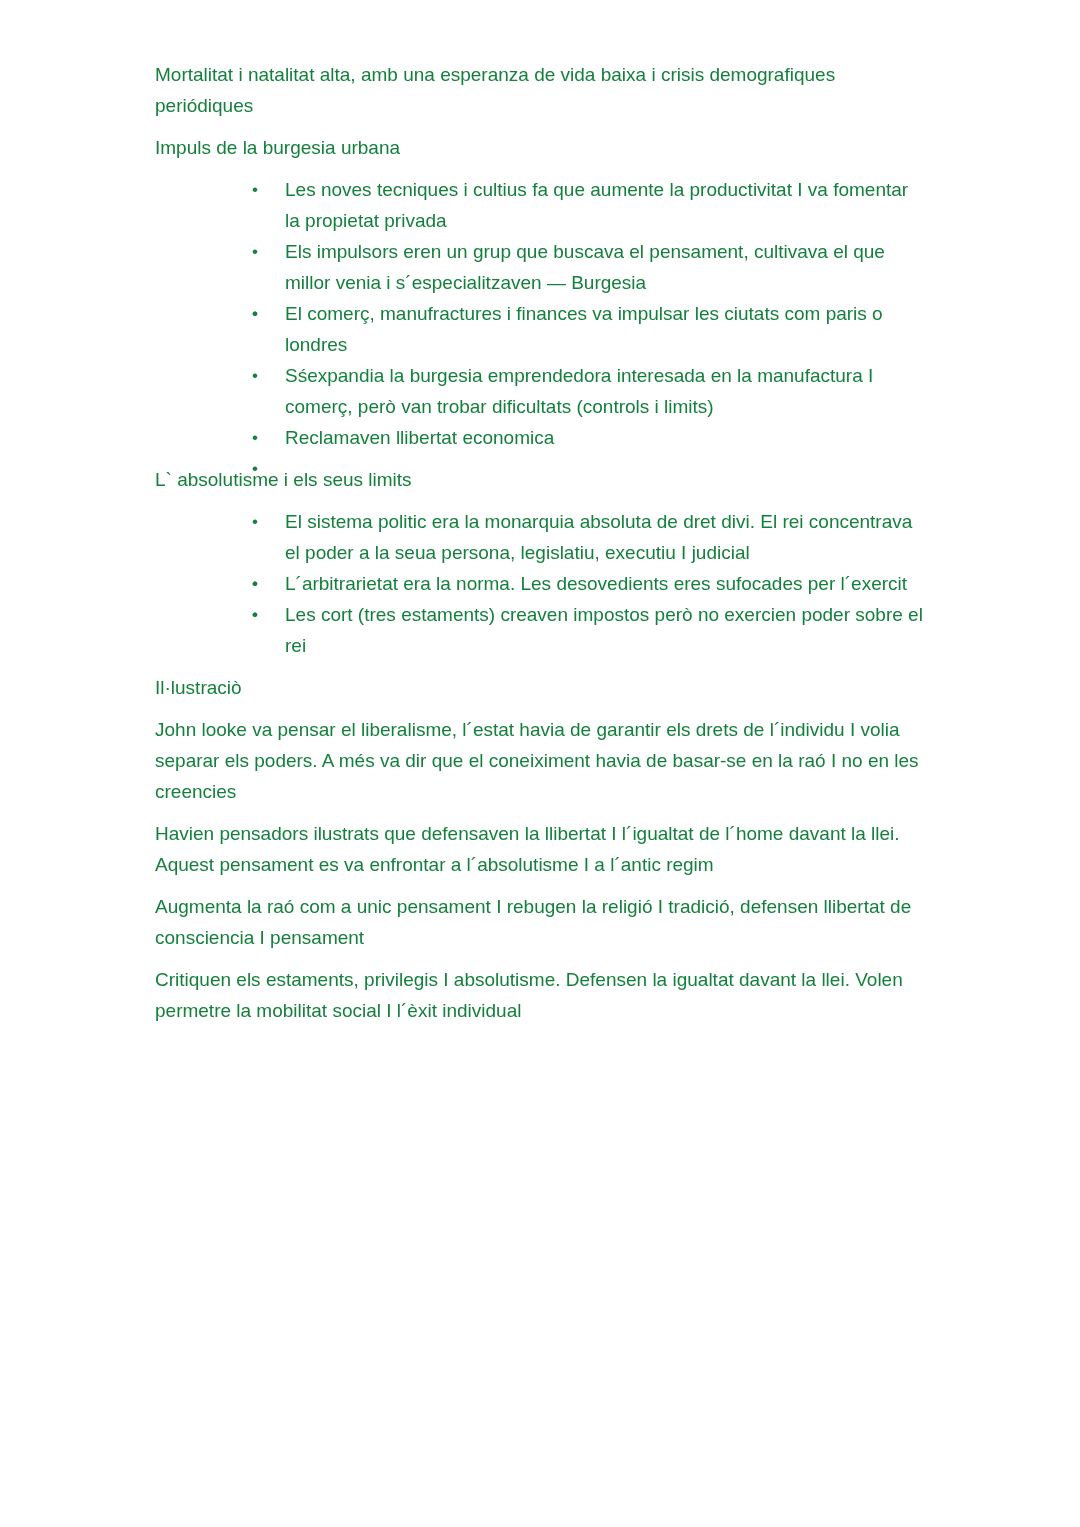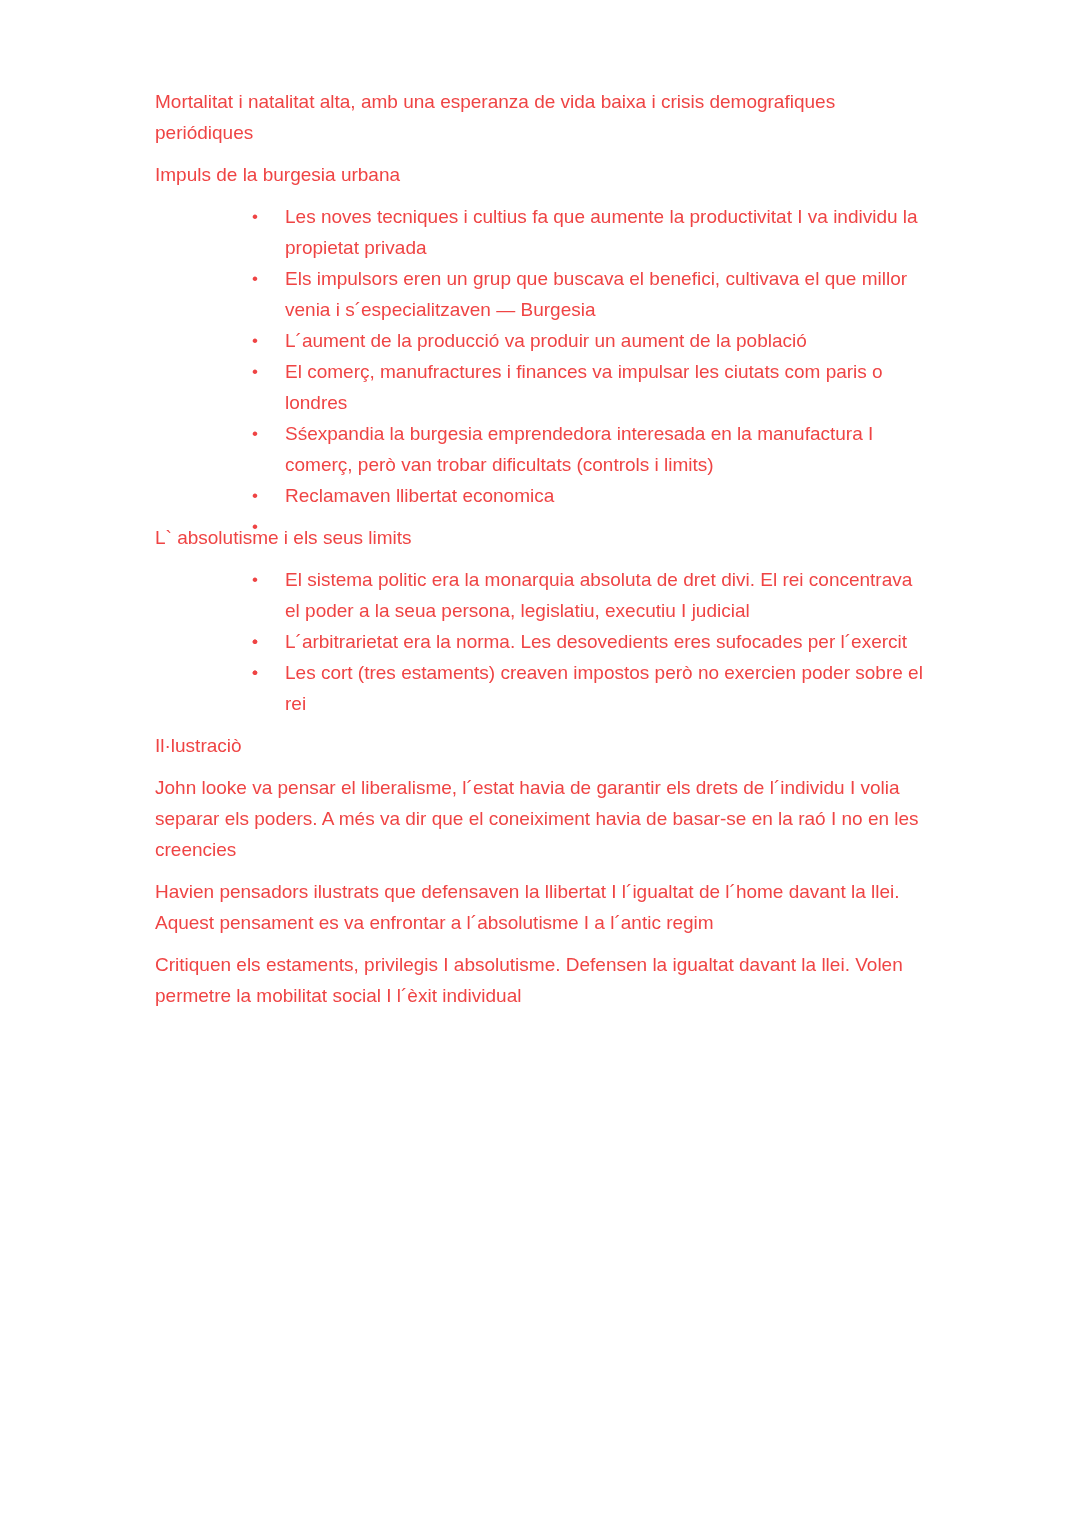--- a/index.html
+++ b/index.html
@@ -6,25 +6,25 @@
     margin: 0;
     padding: 0;
     background: #ffffff;
   }
   .page {
     position: relative;
     width: 1080px;
     min-height: 1527px;
     box-sizing: border-box;
     background: #ffffff;
-    padding: 86px 153px 60px 155px;
+    padding: 59px 153px 60px 155px;
     font-family: "Liberation Sans", "DejaVu Sans", sans-serif;
     font-size: 19px;
     line-height: 31px;
-    color: #ef4444;
+    color: #15803d;
     -webkit-font-smoothing: antialiased;
   }
   .para {
     margin: 0 0 11px 0;
   }
   .bullets {
     list-style: none;
     margin: 10px 0 11px 0;
     padding: 0;
   }
@@ -41,34 +41,35 @@
   }
 </style>
 </head>
 <body>
 
 <div class="page">
   <div>
       <p class="para">Mortalitat i natalitat alta, amb una esperanza de vida baixa i crisis demografiques periódiques</p>
       <p class="para">Impuls de la burgesia urbana</p>
       <ul class="bullets">
-        <li><span class="marker">•</span><span>Les noves tecniques i cultius fa que aumente la productivitat I va individu la propietat privada</span></li>
-        <li><span class="marker">•</span><span>Els impulsors eren un grup que buscava el benefici, cultivava el que millor venia i s´especialitzaven — Burgesia</span></li>
-        <li><span class="marker">•</span><span>L´aument de la producció va produir un aument de la població</span></li>
+        <li><span class="marker">•</span><span>Les noves tecniques i cultius fa que aumente la productivitat I va fomentar la propietat privada</span></li>
+        <li><span class="marker">•</span><span>Els impulsors eren un grup que buscava el pensament, cultivava el que millor venia i s´especialitzaven — Burgesia</span></li>
+        <li><span class="marker">•</span></li>
         <li><span class="marker">•</span><span>El comerç, manufractures i finances va impulsar les ciutats com paris o londres</span></li>
         <li><span class="marker">•</span><span>Sśexpandia la burgesia emprendedora interesada en la manufactura I comerç, però van trobar dificultats (controls i limits)</span></li>
         <li><span class="marker">•</span><span>Reclamaven llibertat economica</span></li>
         <li><span class="marker">•</span></li>
       </ul>
       <p class="para">L` absolutisme i els seus limits</p>
       <ul class="bullets">
         <li><span class="marker">•</span><span>El sistema politic era la monarquia absoluta de dret divi. El rei concentrava el poder a la seua persona, legislatiu, executiu I judicial</span></li>
         <li><span class="marker">•</span></li>
         <li><span class="marker">•</span><span>L´arbitrarietat era la norma. Les desovedients eres sufocades per l´exercit</span></li>
         <li><span class="marker">•</span></li>
         <li><span class="marker">•</span><span>Les cort (tres estaments) creaven impostos però no exercien poder sobre el rei</span></li>
       </ul>
       <p class="para">Il·lustraciò</p>
       <p class="para">John looke va pensar el liberalisme, l´estat havia de garantir els drets de l´individu I volia separar els poders. A més va dir que el coneiximent havia de basar-se en la raó I no en les creencies</p>
       <p class="para">Havien pensadors ilustrats que defensaven la llibertat I l´igualtat de l´home davant la llei. Aquest pensament es va enfrontar a l´absolutisme I a l´antic regim</p>
+      <p class="para">Augmenta la raó com a unic pensament I rebugen la religió I tradició, defensen llibertat de consciencia I pensament</p>
       <p class="para">Critiquen els estaments, privilegis I absolutisme. Defensen la igualtat davant la llei. Volen permetre la mobilitat social I l´èxit individual</p>
     </div>
 </div>
 
 </body></html>

